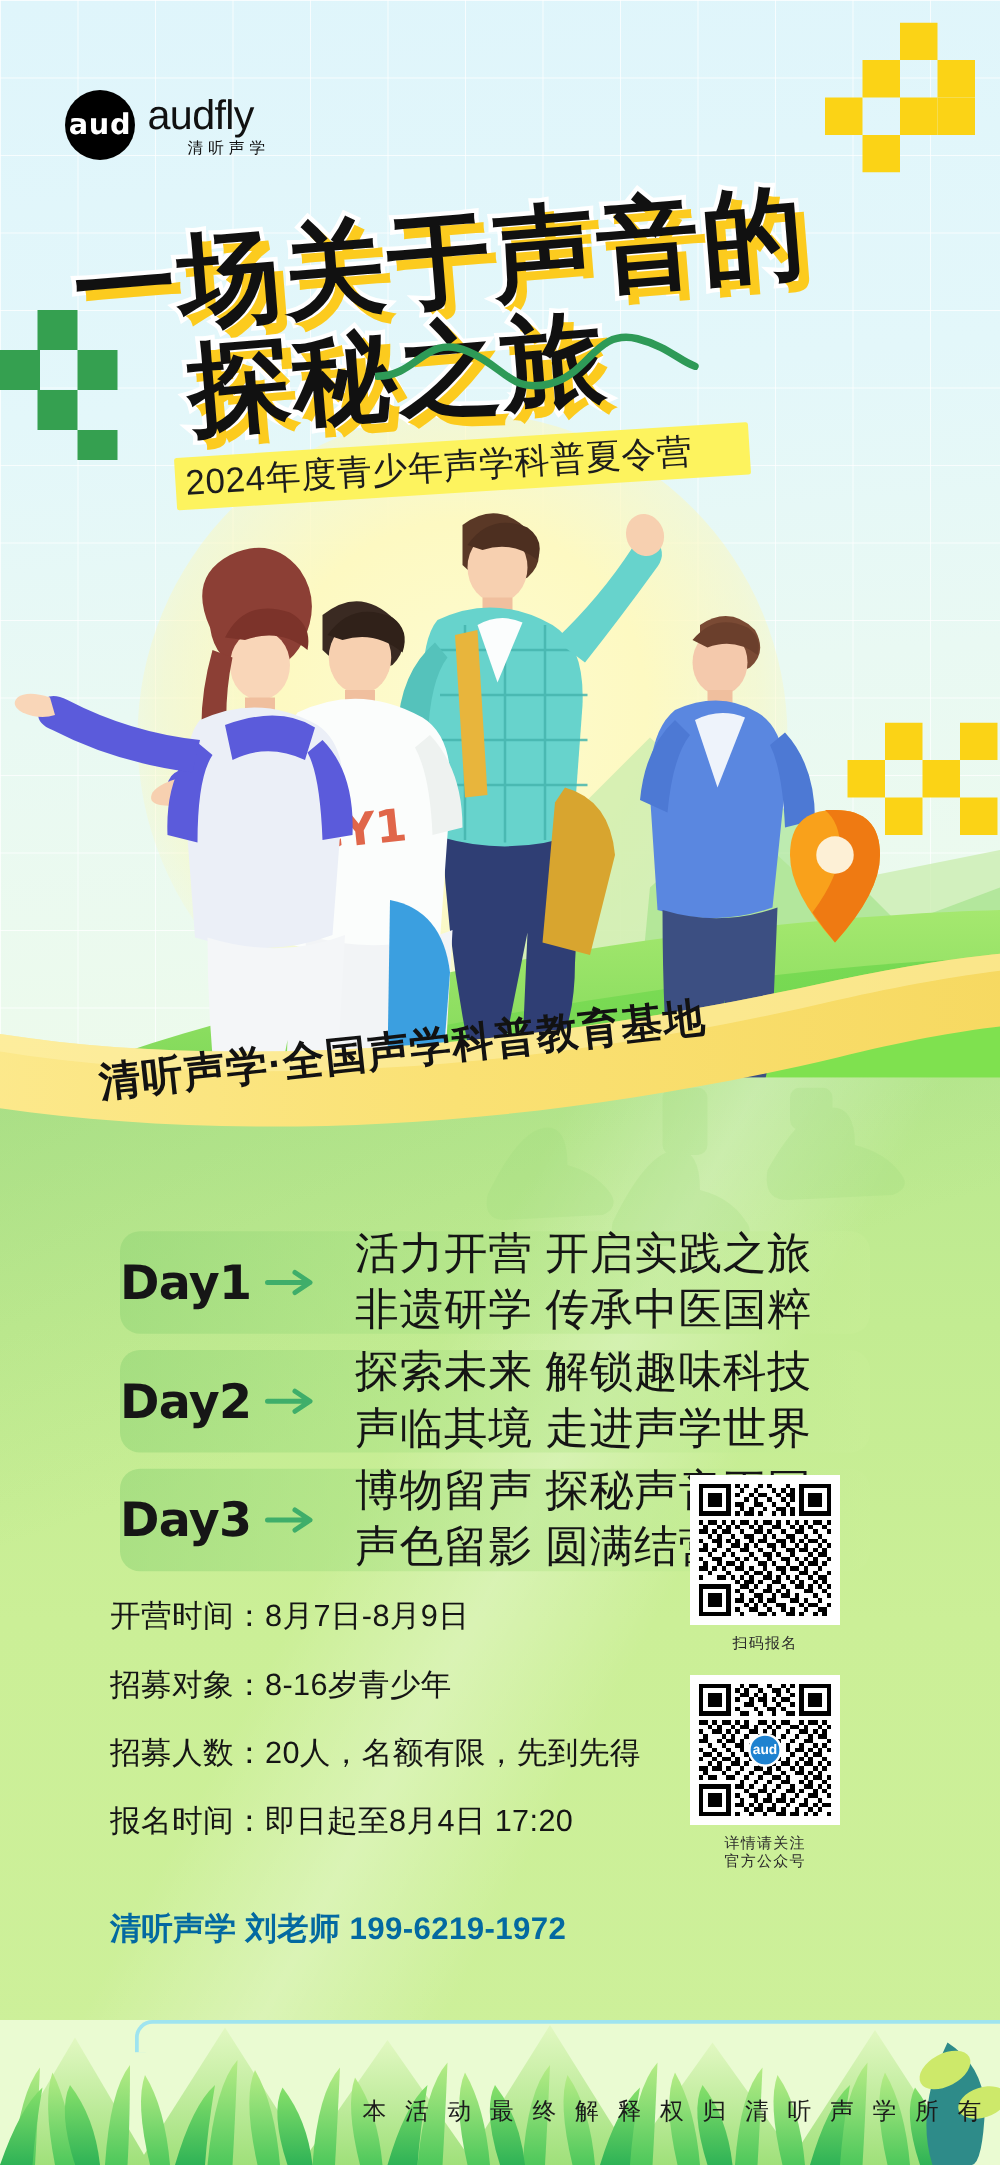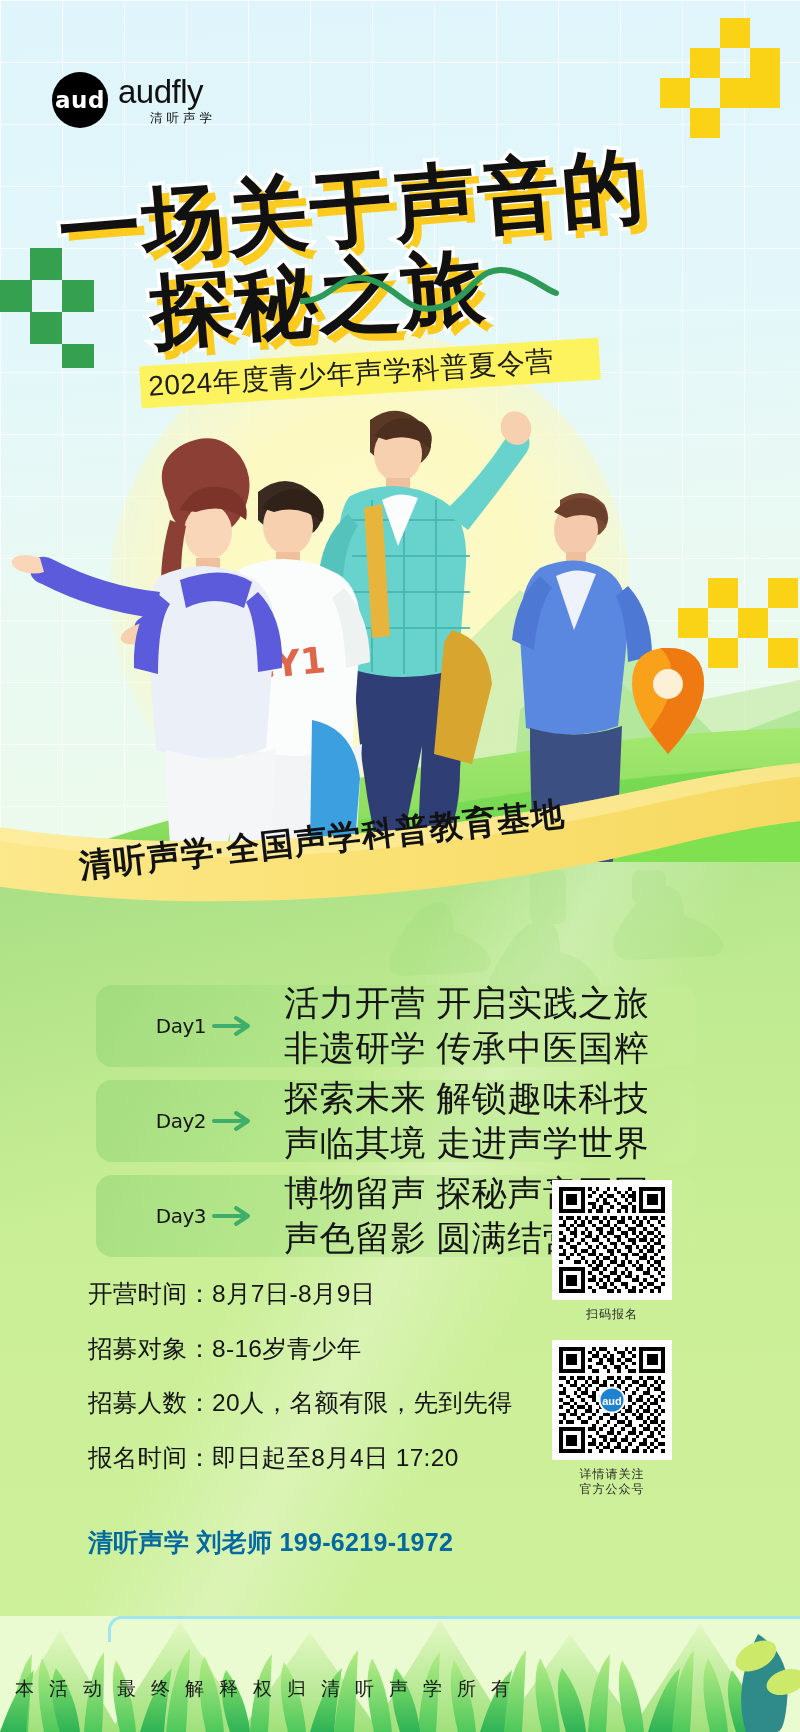--- a/index.html
+++ b/index.html
@@ -96,21 +96,21 @@
   }
 
   
   .days { position:absolute; left:96px; top:985px; width:600px; z-index:5; }
   .day-row {
     position:relative; height:82px; margin-bottom:13px; border-radius:16px;
     background:linear-gradient(100deg, rgba(150,215,120,.62) 0%, rgba(175,228,135,.50) 45%, rgba(205,240,155,.30) 100%);
     display:flex; align-items:center;
   }
   .day-label {
-    width:110px; text-align:right; font-size:20px; font-weight:400; color:#161616;
+    width:110px; text-align:left; font-size:38px; font-weight:700; color:#161616;
     font-family:"DejaVu Sans","Liberation Sans",sans-serif; letter-spacing:-.5px;
   }
   .day-arrow { width:56px; display:flex; align-items:center; justify-content:center; }
   .day-lines { margin-left:22px; }
   .day-lines div {
     font-size:35px; color:#151515; line-height:1.28; white-space:nowrap; letter-spacing:.5px;text-align:right;
   }
 
   
   .info { position:absolute; left:88px; top:1282px; z-index:5; }
@@ -128,21 +128,21 @@
   .qr-logo {
     position:absolute; left:50%; top:50%; transform:translate(-50%,-50%);
     width:27px; height:27px; border-radius:50%; background:#1f82d0;
     display:flex; align-items:center; justify-content:center;
     color:#fff; font-size:11px; font-weight:700; border:2px solid #fff;
   }
 
   
   .footer { position:absolute; left:0; top:1616px; width:800px; height:116px; overflow:hidden; }
   .footer-text {
-    position:absolute; left:0; top:1676px; width:800px; text-align:left; z-index:9;
+    position:absolute; left:0; top:1676px; width:800px; text-align:right; z-index:9;
     font-size:19px; color:#1b1b1b; letter-spacing:15px; text-indent:15px; font-weight:500;
   }
   .blue-line { position:absolute; left:108px; top:1616px; width:700px; height:26px; border-top:3px solid #9fe4ef; border-left:3px solid #9fe4ef; border-top-left-radius:14px; z-index:8; }
 </style>
 </head>
 <body>
 
 <div id="poster">
 
   <div class="sky">

